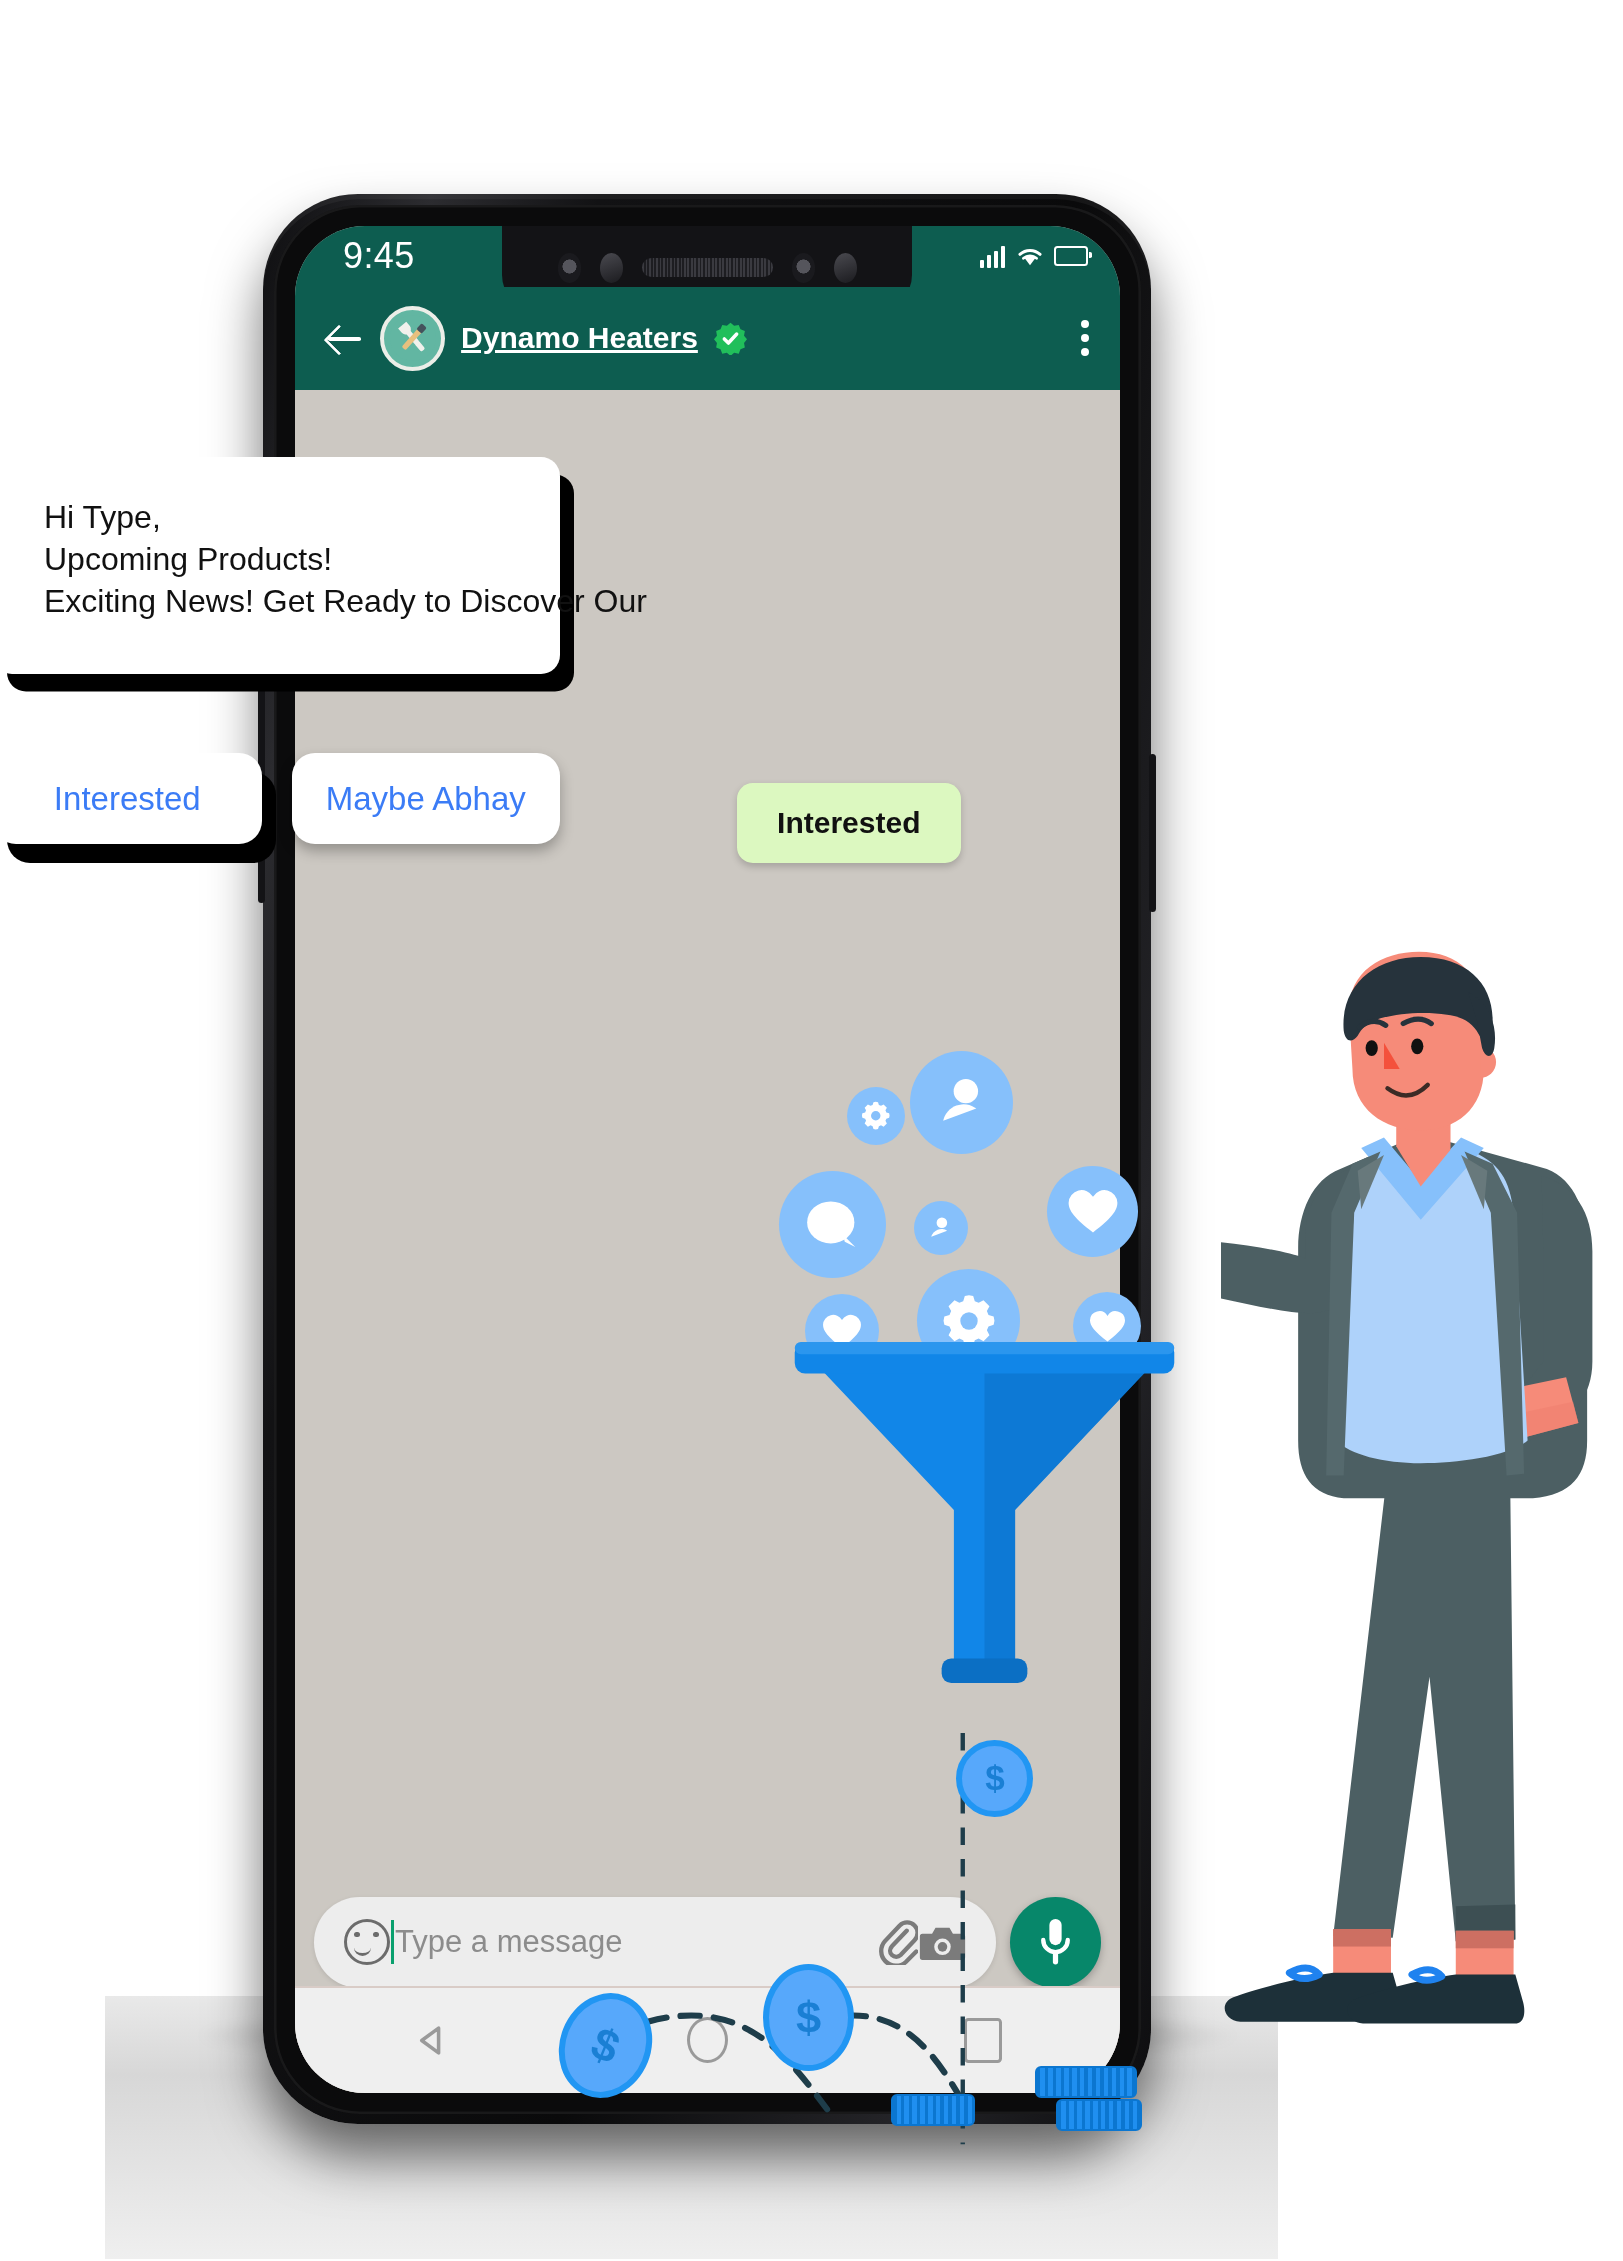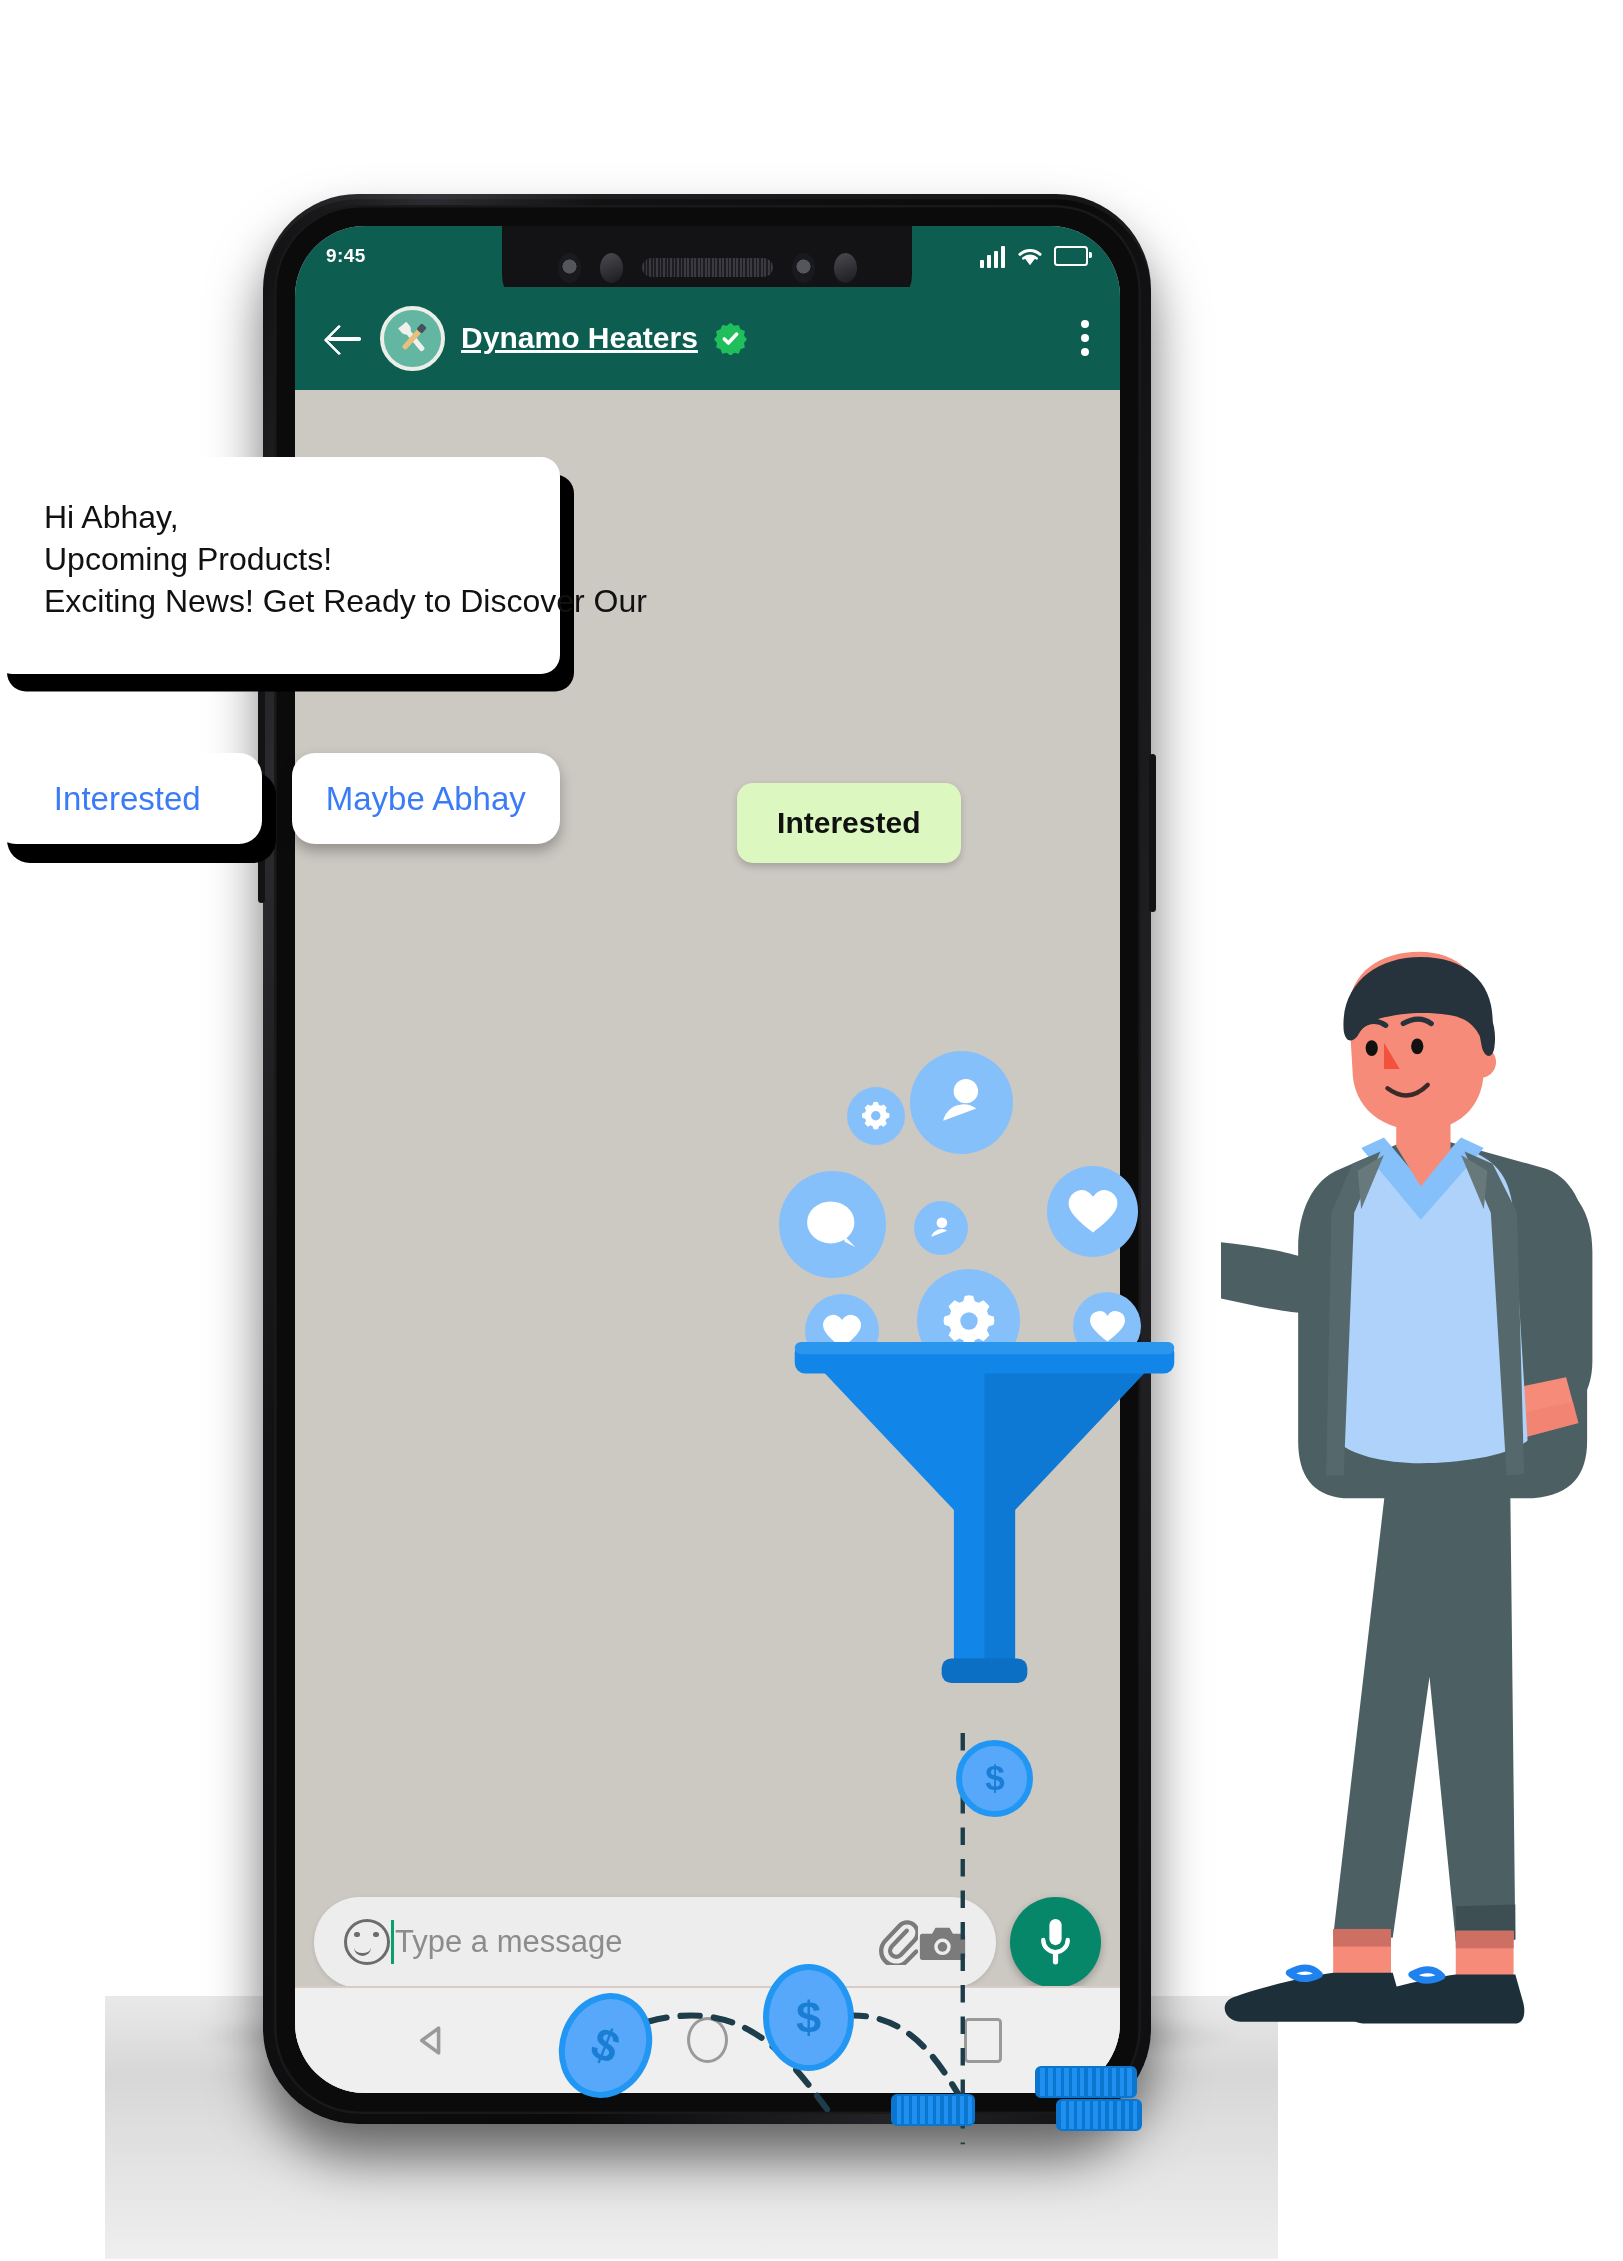--- a/index.html
+++ b/index.html
@@ -44,21 +44,21 @@
     position:absolute;left:31.5px;top:31.5px;width:825px;height:1867px;
     border-radius:70px;overflow:hidden;background:#ccc8c2;
   }
 
   
   .statusbar{
     position:absolute;left:0;top:0;width:100%;height:61px;background:#0d5d50;
     display:flex;align-items:center;justify-content:space-between;
     padding:0 31.5px;box-sizing:border-box;color:#fff;
   }
-  .clock{font-size:19px;font-weight:bold;letter-spacing:0.4px;}
+  .clock{font-size:36px;font-weight:normal;letter-spacing:0.4px;margin-left:17px;}
   .status-right{display:flex;align-items:center;gap:10.5px;}
   .sig{display:flex;align-items:flex-end;gap:2.6px;height:23px;}
   .sig i{display:block;width:4.4px;background:#fff;border-radius:0.9px;}
   .sig i:nth-child(1){height:7.9px}.sig i:nth-child(2){height:12.3px}
   .sig i:nth-child(3){height:16.6px}.sig i:nth-child(4){height:22px}
   .batt{width:30px;height:16.6px;border:2.6px solid #fff;border-radius:3.5px;position:relative;}
   .batt:after{content:"";position:absolute;right:-6.1px;top:4.4px;width:3.5px;height:6.1px;background:#fff;border-radius:0 1.8px 1.8px 0;}
 
   
   .notch{
@@ -421,21 +421,21 @@
     <ellipse cx="224" cy="110" rx="7" ry="9" fill="#111"></ellipse>
 
     <path d="M186 106 L186 136 L204 136 Z" fill="#f4513c"></path>
 
     <path d="M190 158 q 24 18 46 -4" stroke="#3b2b26" stroke-width="5" fill="none" stroke-linecap="round"></path>
 
     <path d="M-60 330 L-110 334 L-112 388 L-60 386 Z" fill="#f68b79"></path>
   </svg>
 
   <div class="ovl-msg">
-    <div>Hi Abhay,</div>
+    <div>Hi Type,</div>
     <div>Upcoming Products!</div>
     <div>Exciting News! Get Ready to Discover Our</div>
   </div>
 
   <div class="ovl-row">
     <div class="ovl-btn">Interested</div>
     <div class="ovl-btn second">Maybe Abhay</div>
   </div>
 
 </div>

